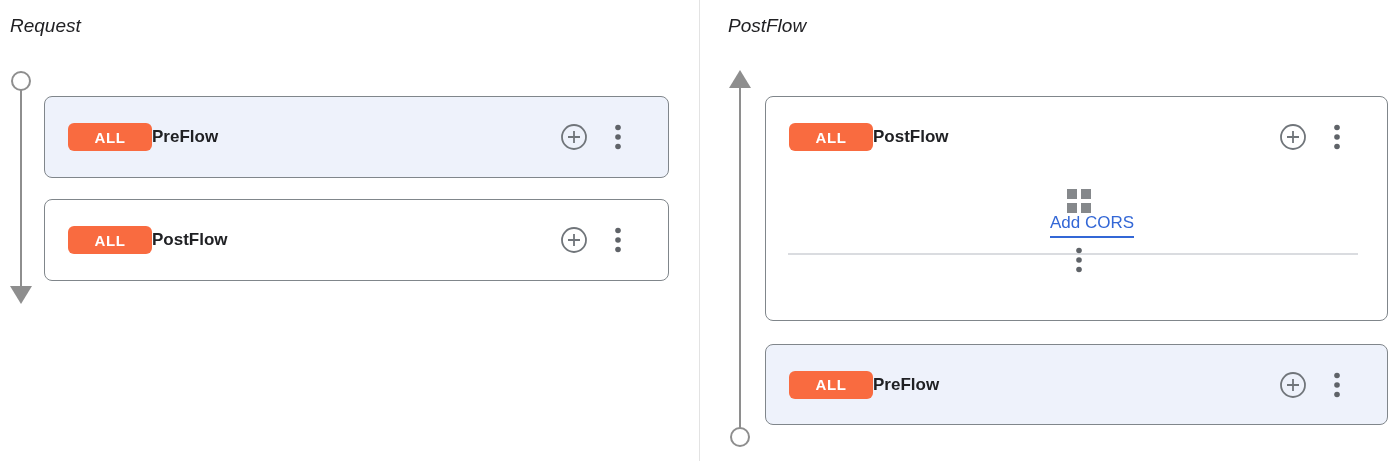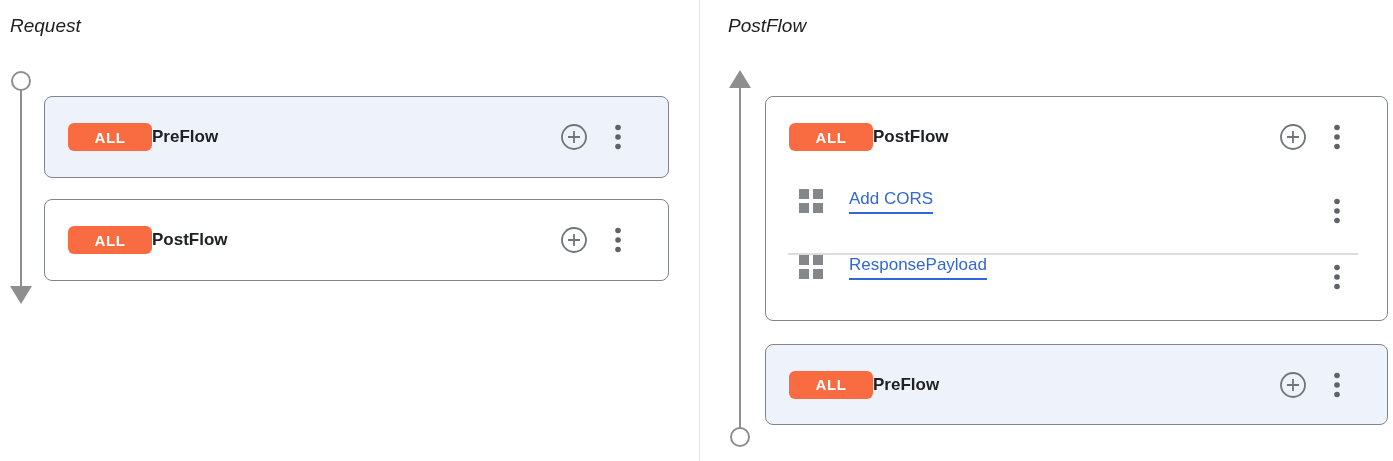--- a/index.html
+++ b/index.html
@@ -85,23 +85,24 @@
     align-items: center;
     justify-content: center;
     background: none;
     border: none;
     padding: 0;
     cursor: pointer;
   }
 
   .policy-row {
     display: flex;
-    align-items: flex-start;
+    align-items: center;
     height: 64px;
     padding: 0 28px 0 33px;
+    flex-direction: column;
   }
   .policy-row.last { height: 77px; }
   .policy-icon { flex: none; display: flex; }
   .policy-link {
     margin-left: 26px;
     font-size: 17px;
     color: #3367d6;
     text-decoration: none;
     border-bottom: 2px solid #3367d6;
     padding-bottom: 3px;
@@ -210,39 +211,20 @@
       <svg width="8" height="28" viewBox="0 0 8 28">
         <circle cx="4" cy="4.5" r="2.8" fill="#5f6368"></circle>
         <circle cx="4" cy="14" r="2.8" fill="#5f6368"></circle>
         <circle cx="4" cy="23.5" r="2.8" fill="#5f6368"></circle>
       </svg>
     </button>
   </div>
 
   <div class="row-divider"></div>
 
-  <div class="policy-row last">
-    <span class="policy-icon">
-      <svg width="24" height="24" viewBox="0 0 24 24">
-        <rect x="0" y="0" width="10" height="10" fill="#85888b"></rect>
-        <rect x="14" y="0" width="10" height="10" fill="#85888b"></rect>
-        <rect x="0" y="14" width="10" height="10" fill="#85888b"></rect>
-        <rect x="14" y="14" width="10" height="10" fill="#85888b"></rect>
-      </svg>
-    </span>
-    <a class="policy-link" href="#">ResponsePayload</a>
-    <span class="spacer"></span>
-    <button class="icon-btn">
-      <svg width="8" height="28" viewBox="0 0 8 28">
-        <circle cx="4" cy="4.5" r="2.8" fill="#5f6368"></circle>
-        <circle cx="4" cy="14" r="2.8" fill="#5f6368"></circle>
-        <circle cx="4" cy="23.5" r="2.8" fill="#5f6368"></circle>
-      </svg>
-    </button>
-  </div>
 </div>
 
 <div class="flow-card highlight" id="card-resp-preflow">
   <div class="card-row">
     <span class="badge">ALL</span>
     <span class="card-title">PreFlow</span>
     <span class="spacer"></span>
     <button class="icon-btn">
       <svg width="28" height="28" viewBox="0 0 28 28">
         <circle cx="14" cy="14" r="12" fill="none" stroke="#70757a" stroke-width="1.8"></circle>

